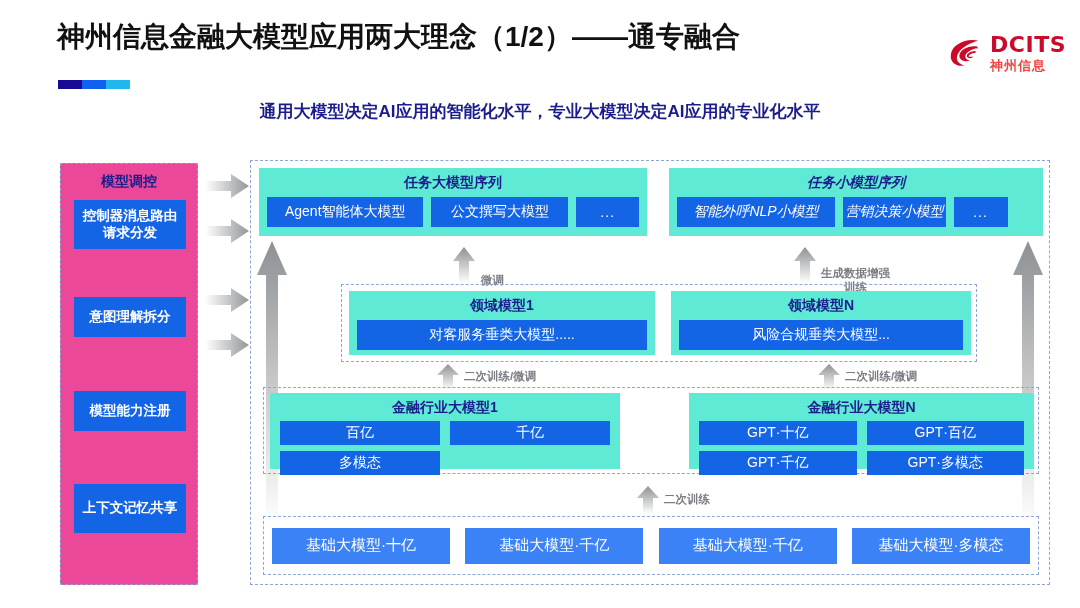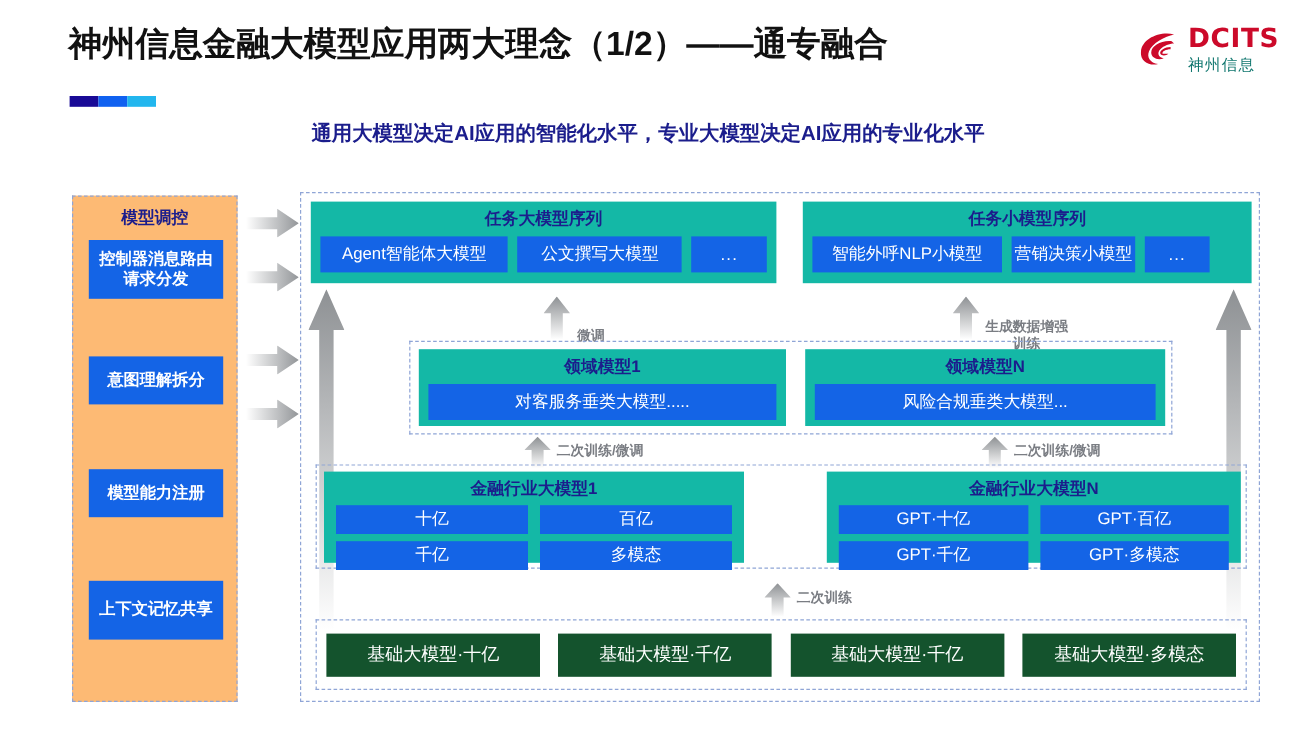--- a/index.html
+++ b/index.html
@@ -48,51 +48,51 @@
     font-size: 17px;
     font-weight: bold;
     color: #1b1d8c;
     white-space: nowrap;
   }
 
   
   .logo {
     position: absolute;
     right: 14px;
-    top: 22px;
+    top: 34px;
     display: flex;
     align-items: flex-start;
     gap: 5px;
   }
   .logo-mark { width: 38px; height: 38px; display:block; }
   .logo-text { display: flex; flex-direction: column; line-height: 1; }
   .logo-en {
     font-size: 22px;
     font-weight: bold;
     color: #cc0a2a;
     letter-spacing: 0.5px;
     font-family: "DejaVu Sans", sans-serif;
   }
   .logo-cn {
     font-size: 13px;
-    font-weight: normal;
-    color: #0f766e;
+    font-weight: bold;
+    color: #ef4444;
     letter-spacing: 1px;
     margin-top: 3px;
   }
 
   
   .left-panel {
     position: absolute;
     left: 60px;
     top: 163px;
     width: 138px;
     height: 422px;
     border: 1px dashed #8fa5d6;
-    background: #fdba74;
+    background: #ec4899;
     box-sizing: border-box;
   }
   .left-panel-title {
     position: absolute;
     left: 0; right: 0;
     top: 9px;
     text-align: center;
     font-size: 14px;
     font-weight: bold;
     color: #1b1d8c;
@@ -132,21 +132,21 @@
     top: 160px;
     width: 800px;
     height: 425px;
     border: 1px dashed #8fa5d6;
     box-sizing: border-box;
   }
 
   
   .group {
     position: absolute;
-    background: #14b8a6;
+    background: #5eead4;
     box-sizing: border-box;
   }
   .group-title {
     text-align: center;
     font-size: 14px;
     font-weight: bold;
     color: #1b1d8c;
     padding-top: 6px;
   }
   .chips-row {
@@ -164,21 +164,21 @@
     align-items: center;
     justify-content: center;
     height: 30px;
     white-space: nowrap;
     box-sizing: border-box;
   }
   .chip.ell { font-size: 14px; letter-spacing: 1px; }
 
   
   .row1-left  { left: 8px;  top: 7px;  width: 388px; height: 68px; }
-  .row1-right { left: 418px; top: 7px; width: 374px; height: 68px; }
+  .row1-right { left: 418px; top: 7px; width: 374px; height: 68px; font-style: italic; }
   .row1-left  .chips-row .c0 { width: 160px; }
   .row1-left  .chips-row .c1 { width: 140px; }
   .row1-left  .chips-row .c2 { width: 64px; }
   .row1-right .chips-row .c0 { width: 158px; }
   .row1-right .chips-row .c1 { width: 103px; }
   .row1-right .chips-row .c2 { width: 54px; }
 
   
   .domain-wrap {
     position: absolute;
@@ -217,21 +217,21 @@
     left: 12px; top: 355px;
     width: 776px; height: 59px;
     border: 1px dashed #8fa5d6;
     box-sizing: border-box;
     display: flex;
     align-items: center;
     justify-content: space-between;
     padding: 0 8px;
   }
   .base-chip {
-    background: #14532d;
+    background: #3b82f6;
     color: #fff;
     font-size: 15px;
     height: 36px;
     width: 178px;
     display: flex;
     align-items: center;
     justify-content: center;
     white-space: nowrap;
   }
 
@@ -368,21 +368,20 @@
 
   <svg class="up-arrow" style="left:567px; top:203px; height:26px;" viewBox="0 0 22 26" preserveAspectRatio="none">
     <path d="M11 0 L22 11 H16 V26 H6 V11 H0 Z" fill="url(#gU)"></path>
   </svg>
   <div class="arrow-label" style="left:594px; top:208px;">二次训练/微调</div>
 
   <div class="ind-wrap">
     <div class="group row3-left">
       <div class="group-title">金融行业大模型1</div>
       <div class="grid2">
-        <div class="chip">十亿</div>
         <div class="chip">百亿</div>
         <div class="chip">千亿</div>
         <div class="chip">多模态</div>
       </div>
     </div>
     <div class="group row3-right">
       <div class="group-title">金融行业大模型N</div>
       <div class="grid2">
         <div class="chip">GPT·十亿</div>
         <div class="chip">GPT·百亿</div>

